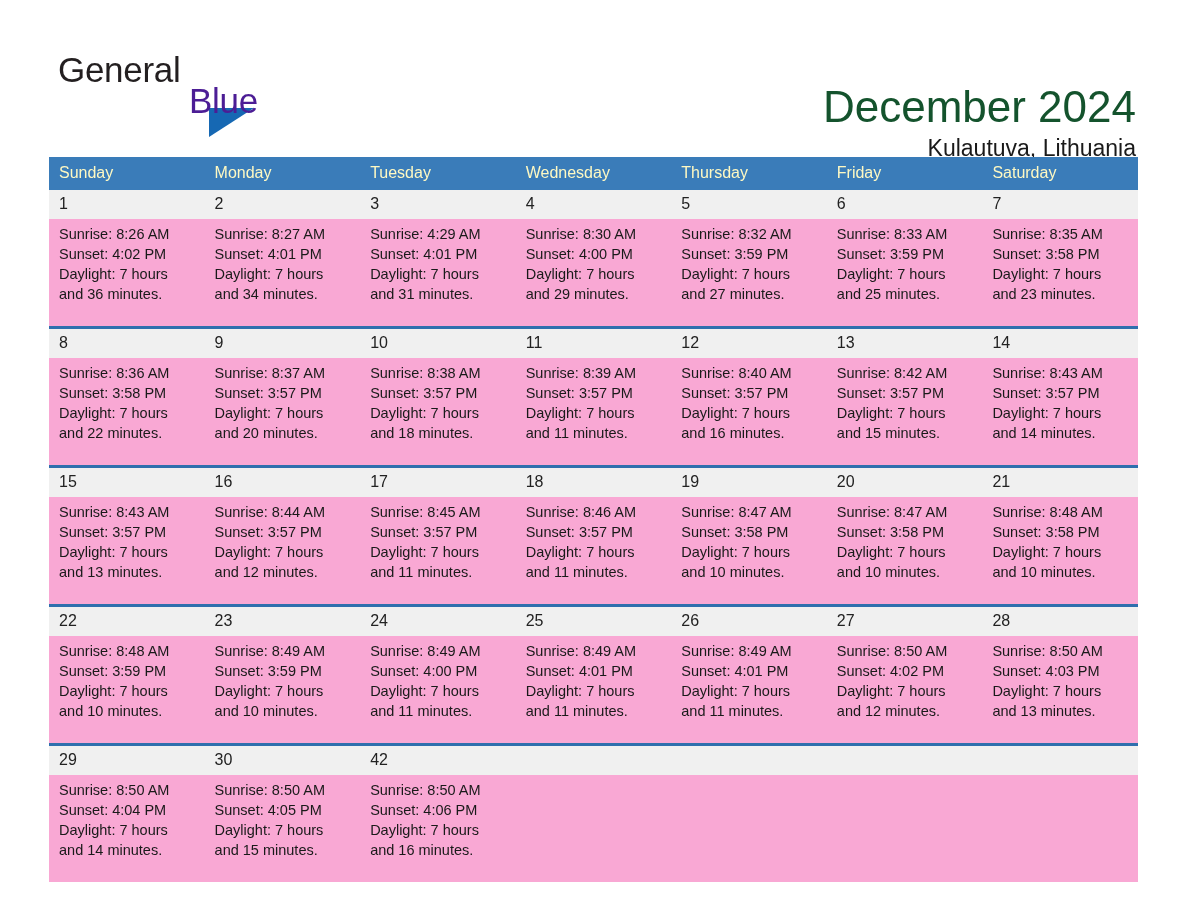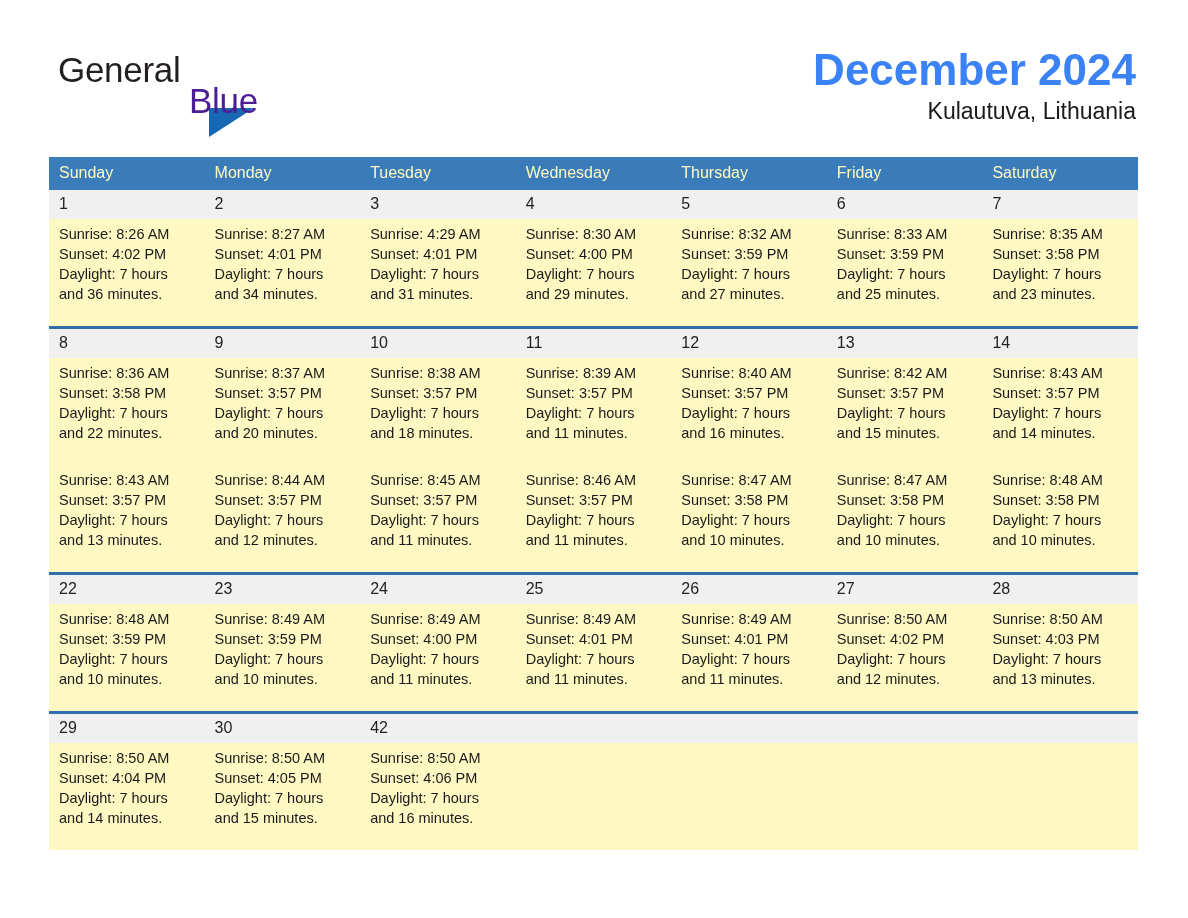--- a/index.html
+++ b/index.html
@@ -62,23 +62,24 @@
   }
   .title-block {
     position: absolute;
     right: 52px;
     top: 44px;
     text-align: right;
   }
   .cal-title {
     font-size: 44px;
     line-height: 52px;
-    color: #3b82f6;
-    font-weight: bold;
+    color: #14532d;
+    font-weight: normal;
     letter-spacing: 0px;
+    margin-top: 37px;
   }
   .cal-subtitle {
     font-size: 23px;
     line-height: 30px;
     color: #1a1a1a;
   }
 
   
   .calendar {
     position: absolute;
@@ -110,21 +111,21 @@
     font-size: 16px;
     color: #222222;
     padding: 5px 0 6px 10px;
     vertical-align: top;
     height: 18px;
   }
   tr.daynum-row.first td {
     border-top: none;
   }
   tr.info-row td {
-    background: #fef9c3;
+    background: #f9a8d4;
     font-size: 14.5px;
     line-height: 20px;
     color: #1a1a1a;
     padding: 5px 6px 16px 10px;
     vertical-align: top;
     height: 86px;
   }
   .info-line { white-space: nowrap; }
   .empty-cell { }
 </style>
@@ -273,20 +274,29 @@
             <div class="info-line">and 15 minutes.</div>
           </td>
           <td>
             <div class="info-line">Sunrise: 8:43 AM</div>
             <div class="info-line">Sunset: 3:57 PM</div>
             <div class="info-line">Daylight: 7 hours</div>
             <div class="info-line">and 14 minutes.</div>
           </td>
         </tr>
 
+        <tr class="daynum-row">
+          <td>15</td>
+          <td>16</td>
+          <td>17</td>
+          <td>18</td>
+          <td>19</td>
+          <td>20</td>
+          <td>21</td>
+        </tr>
         <tr class="info-row">
           <td>
             <div class="info-line">Sunrise: 8:43 AM</div>
             <div class="info-line">Sunset: 3:57 PM</div>
             <div class="info-line">Daylight: 7 hours</div>
             <div class="info-line">and 13 minutes.</div>
           </td>
           <td>
             <div class="info-line">Sunrise: 8:44 AM</div>
             <div class="info-line">Sunset: 3:57 PM</div>

